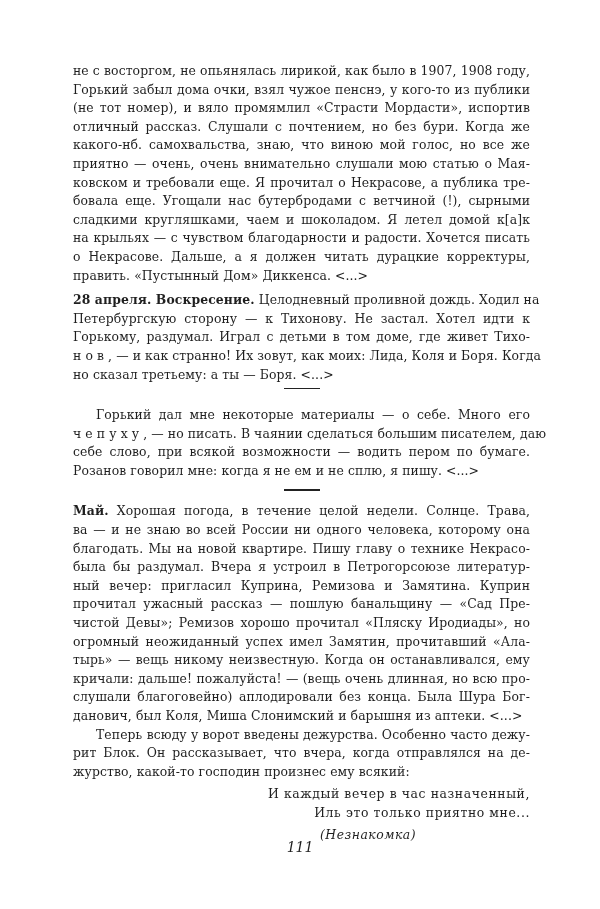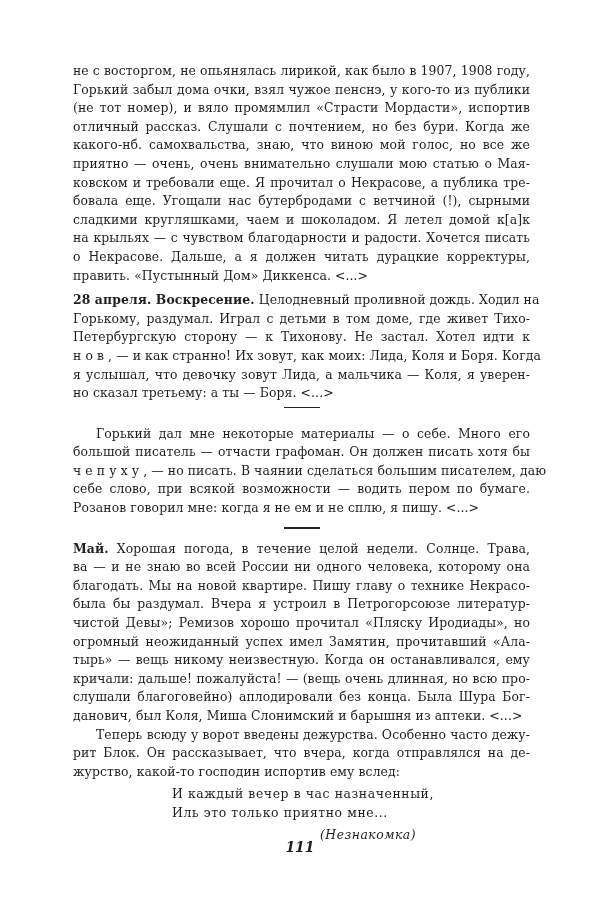--- a/index.html
+++ b/index.html
@@ -12,26 +12,26 @@
   }
   .line { display: block; white-space: nowrap; text-align: justify; text-align-last: justify; height: 18.6px; overflow: visible; }
   .line.last { text-align-last: left; }
   .line.indent { padding-left: 23px; }
   .bold { font-weight: bold; }
   .sep { height: 22px; position: relative; }
   .sep .rule { position: absolute; left: 50%; width: 36px; margin-left: -18px; top: 4px; border-top: 1px solid #222; }
   .sep.thick .rule { border-top: 2px solid #222; top: 9px; }
   .gap { height: 6px; }
   .gap2 { height: 4px; }
-  .poem { padding-left: 99px; }
+  .poem { padding-left: 99px; text-align: right; }
   .poem .pline { display: block; height: 18.6px; white-space: nowrap; letter-spacing: 0.6px; }
   .attrib { display: block; padding-left: 247px; font-style: italic; height: 22px; line-height: 24px; letter-spacing: 0.5px; }
   sup { font-size: 8px; vertical-align: super; line-height: 0; }
   .folio { position: absolute; top: 839px; left: 0; width: 600px; text-align: center;
-    font-family: "DejaVu Serif", "Liberation Serif", serif; font-style: italic; font-size: 14px; color: #1f1f1f; font-weight: bold; }
+    font-family: "DejaVu Serif", "Liberation Serif", serif; font-style: italic; font-size: 14px; color: #1f1f1f; }
 </style>
 </head>
 <body>
 
 <div class="page">
 
   <div>
     <span class="line">не с восторгом, не опьянялась лирикой, как было в 1907, 1908 году,</span>
     <span class="line">Горький забыл дома очки, взял чужое пенснэ, у кого-то из публики</span>
     <span class="line">(не тот номер), и вяло промямлил «Страсти Мордасти», испортив</span>
@@ -43,60 +43,60 @@
     <span class="line">сладкими кругляшками, чаем и шоколадом. Я летел домой к[а]к</span>
     <span class="line">на крыльях — с чувством благодарности и радости. Хочется писать</span>
     <span class="line">о Некрасове. Дальше, а я должен читать дурацкие корректуры,</span>
     <span class="line last">править. «Пустынный Дом» Диккенса. &lt;...&gt;</span>
   </div>
 
   <div class="gap"></div>
 
   <div>
     <span class="line"><span class="bold">28 апреля. Воскресение.</span><span> Целодневный проливной дождь. Ходил на</span></span>
+    <span class="line">Петербургскую сторону — к Тихонову. Не застал. Хотел идти к</span>
     <span class="line">Горькому, раздумал. Играл с детьми в том доме, где живет Тихо-</span>
-    <span class="line">Петербургскую сторону — к Тихонову. Не застал. Хотел идти к</span>
     <span class="line">н о в ,   — и как странно! Их зовут, как моих: Лида, Коля и Боря. Когда</span>
-    <span class="line">я услышал, что девочку зовут Лида, а мальчика — Коля, я уверен-</span>
     <span class="line last">но сказал третьему:  а ты — Боря. &lt;...&gt;</span>
   </div>
 
   <div class="sep">
       <div class="rule"></div>
     </div>
 
   <div>
     <span class="line indent">Горький дал мне некоторые материалы — о себе. Много его</span>
-    <span class="line">большой писатель — отчасти графоман. Он должен писать хотя бы</span>
     <span class="line"><span>ч е п у х у ,</span><span> — но писать. В чаянии сделаться большим писателем, даю</span></span>
     <span class="line">себе слово, при всякой возможности — водить пером по бумаге.</span>
     <span class="line last">Розанов говорил мне:  когда я не ем и не сплю, я пишу. &lt;...&gt;</span>
   </div>
 
   <div class="sep thick">
       <div class="rule"></div>
     </div>
 
   <div>
     <span class="line"><span class="bold">Май.</span><span> Хорошая погода, в течение целой недели. Солнце. Трава,</span></span>
     <span class="line">ва — и не знаю во всей России ни одного человека, которому она</span>
     <span class="line">благодать. Мы на новой квартире. Пишу главу о технике Некрасо-</span>
     <span class="line">была бы раздумал. Вчера я устроил в Петрогорсоюзе литератур-</span>
+    <span class="line">ный вечер:  пригласил Куприна, Ремизова и Замятина. Куприн</span>
+    <span class="line">прочитал ужасный рассказ — пошлую банальщину — «Сад Пре-</span>
     <span class="line">чистой Девы»; Ремизов хорошо прочитал «Пляску Иродиады», но</span>
     <span class="line">огромный неожиданный успех имел Замятин, прочитавший «Ала-</span>
     <span class="line">тырь» — вещь никому неизвестную. Когда он останавливался, ему</span>
     <span class="line">кричали: дальше! пожалуйста! — (вещь очень длинная, но всю про-</span>
     <span class="line">слушали благоговейно) аплодировали без конца. Была Шура Бог-</span>
     <span class="line last">данович, был Коля, Миша Слонимский и барышня из аптеки. &lt;...&gt;</span>
   </div>
 
   <div>
     <span class="line indent">Теперь всюду у ворот введены дежурства. Особенно часто дежу-</span>
     <span class="line">рит Блок. Он рассказывает, что вчера, когда отправлялся на де-</span>
-    <span class="line last">журство, какой-то господин испортив ему вслед:</span>
+    <span class="line last">журство, какой-то господин произнес ему всякий:</span>
   </div>
 
   <div class="gap2"></div>
 
   <div class="poem">
     <span class="pline">И каждый вечер в час назначенный,</span>
     <span class="pline">Иль это только приятно мне...</span>
   </div>
   <span class="attrib">(Незнакомка)</span>
 

